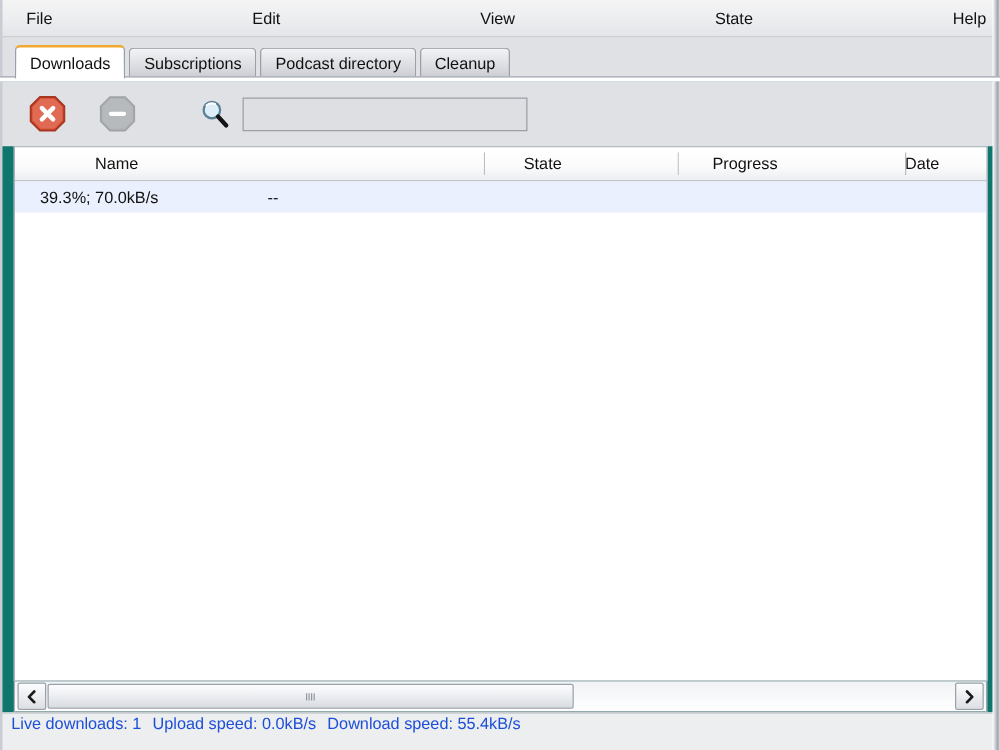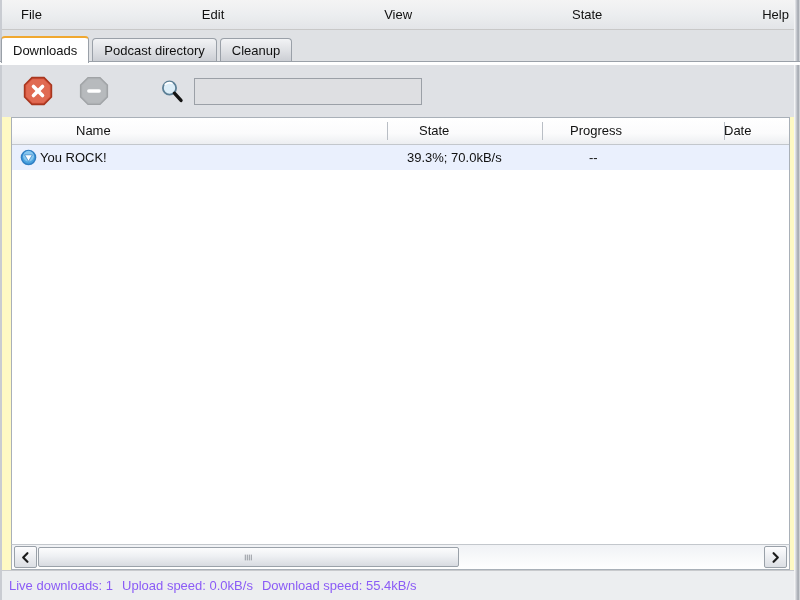--- a/index.html
+++ b/index.html
@@ -47,21 +47,21 @@
   
   .tabstrip-wrap {
     background: #dfe1e4;
     padding: 5px 0 0 0;
     flex: 0 0 auto;
     position: relative;
   }
   .tabstrip {
     display: flex;
     align-items: flex-end;
-    padding-left: 1px;
+    padding-left: 12px;
     height: 27px;
     box-sizing: border-box;
   }
   .tab {
     font-size: 13px;
     color: #111;
     height: 25px;
     line-height: 24px;
     padding: 0 11px;
     margin-right: 3px;
@@ -89,21 +89,21 @@
     background: #ffffff;
     border-top: 1px solid #9aa0a8;
     margin-top: -1px;
     position: relative;
     z-index: 1;
   }
 
   
   .panel {
     flex: 1 1 auto;
-    background: #fef9c3;
+    background: #0f766e;
     display: flex;
     flex-direction: column;
     border-left: 1px solid #ffffff;
     min-height: 0;
   }
 
   
   .toolbar {
     height: 52px;
     background: #dfe1e5;
@@ -286,24 +286,24 @@
     display: block;
   }
 
   
   .statusbar {
     flex: 0 0 auto;
     height: 30px;
     background: #eceef0;
     border-top: 1px solid #c8cacd;
     display: flex;
-    align-items: center;
+    align-items: flex-start;
     padding-left: 9px;
     font-size: 13px;
-    color: #8b5cf6;
+    color: #1d4ed8;
     box-sizing: border-box;
     white-space: nowrap;
   }
   .status-seg { margin-right: 9px; cursor: default; }
 
   
   .frame-right {
     position: absolute;
     top: 0; right: 0;
     width: 6px; height: 600px;
@@ -327,20 +327,21 @@
     <div class="menu-item">File</div>
     <div class="menu-item">Edit</div>
     <div class="menu-item">View</div>
     <div class="menu-item">State</div>
     <div class="menu-item">Help</div>
   </div>
 
   <div class="tabstrip-wrap">
     <div class="tabstrip">
       <div class="tab active">Downloads</div>
+      <div class="tab">Subscriptions</div>
       <div class="tab">Podcast directory</div>
       <div class="tab">Cleanup</div>
     </div>
     <div class="tab-underline"></div>
   </div>
 
   <div class="panel">
 
     <div class="toolbar">
 
@@ -380,29 +381,20 @@
         <div class="hcell col-progress">
           <span>Progress</span>
         </div>
         <div class="hcell col-date">
           <span>Date</span>
         </div>
       </div>
 
       <div class="list-body">
         <div class="row selected">
-          <div class="cell col-name">
-            <svg class="dl-icon" viewBox="0 0 17 17">
-              <circle cx="8.5" cy="8.5" r="7.8" fill="#2f7fc4"></circle>
-              <circle cx="8.5" cy="8.5" r="6.2" fill="#4aa3de"></circle>
-              <circle cx="8.5" cy="7.2" r="5.4" fill="#86c6ef"></circle>
-              <polygon points="4.6,5.8 12.4,5.8 8.5,12.4" fill="#ffffff" stroke="#2f7fc4" stroke-width="0.7"></polygon>
-            </svg>
-            <span>You ROCK!</span>
-          </div>
           <div class="cell col-progress">39.3%; 70.0kB/s</div>
           <div class="cell col-date">--</div>
         </div>
       </div>
 
     </div>
 
     <div class="hscroll">
       <div class="sb-arrow">
         <svg width="9" height="11" viewBox="0 0 9 11">

